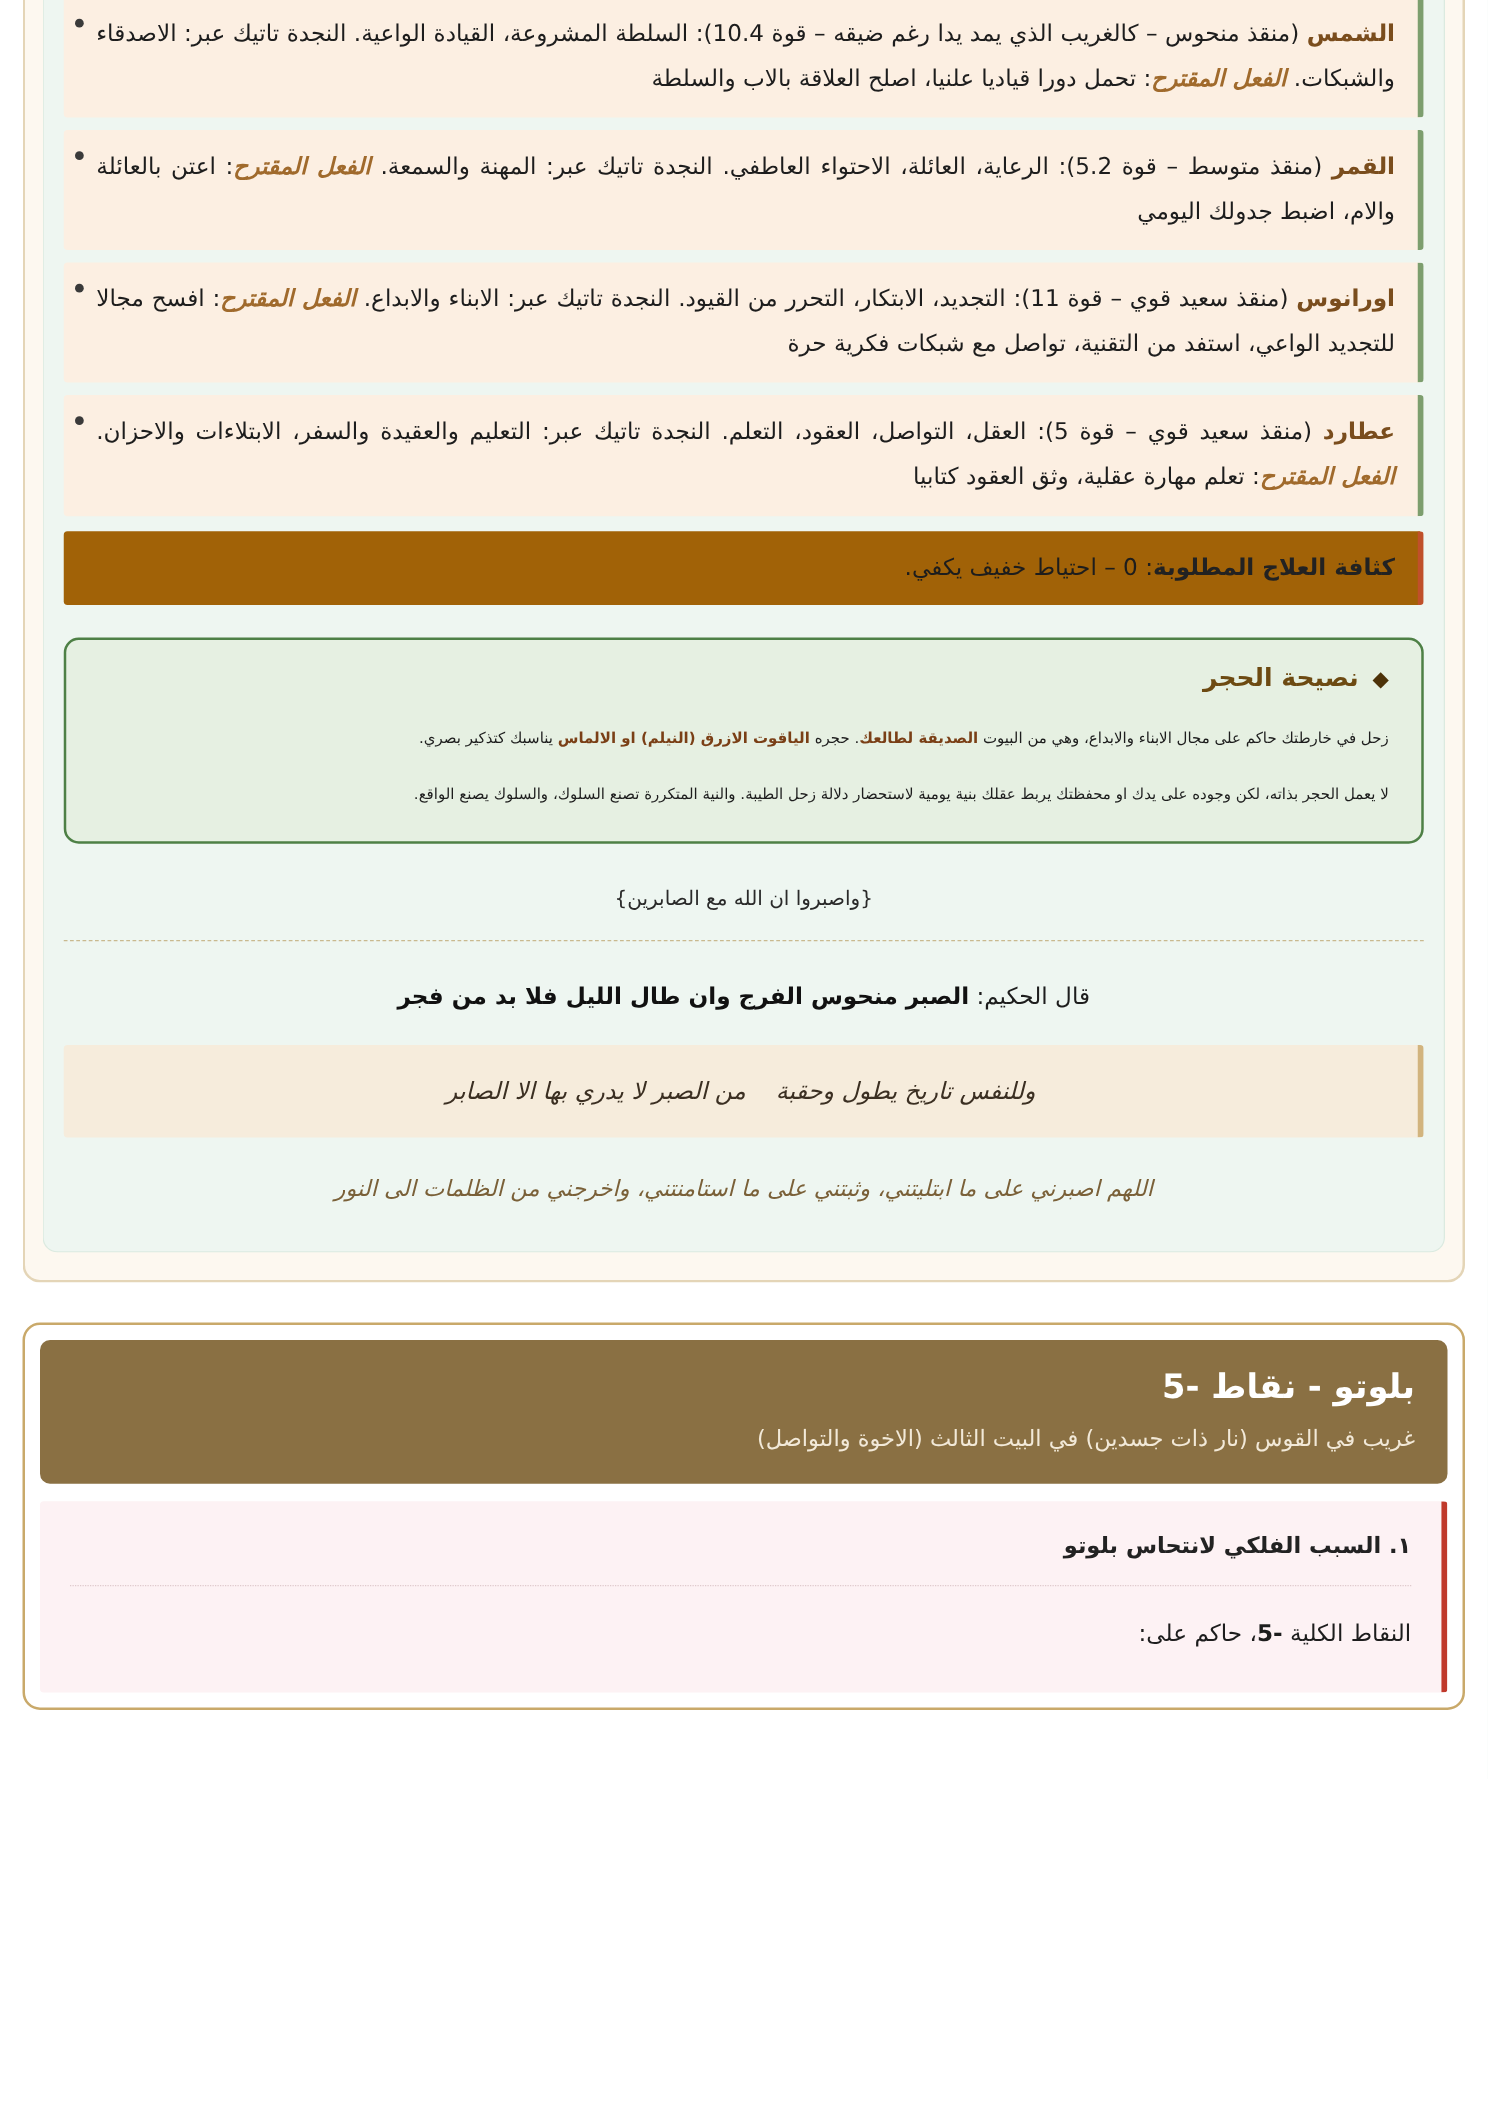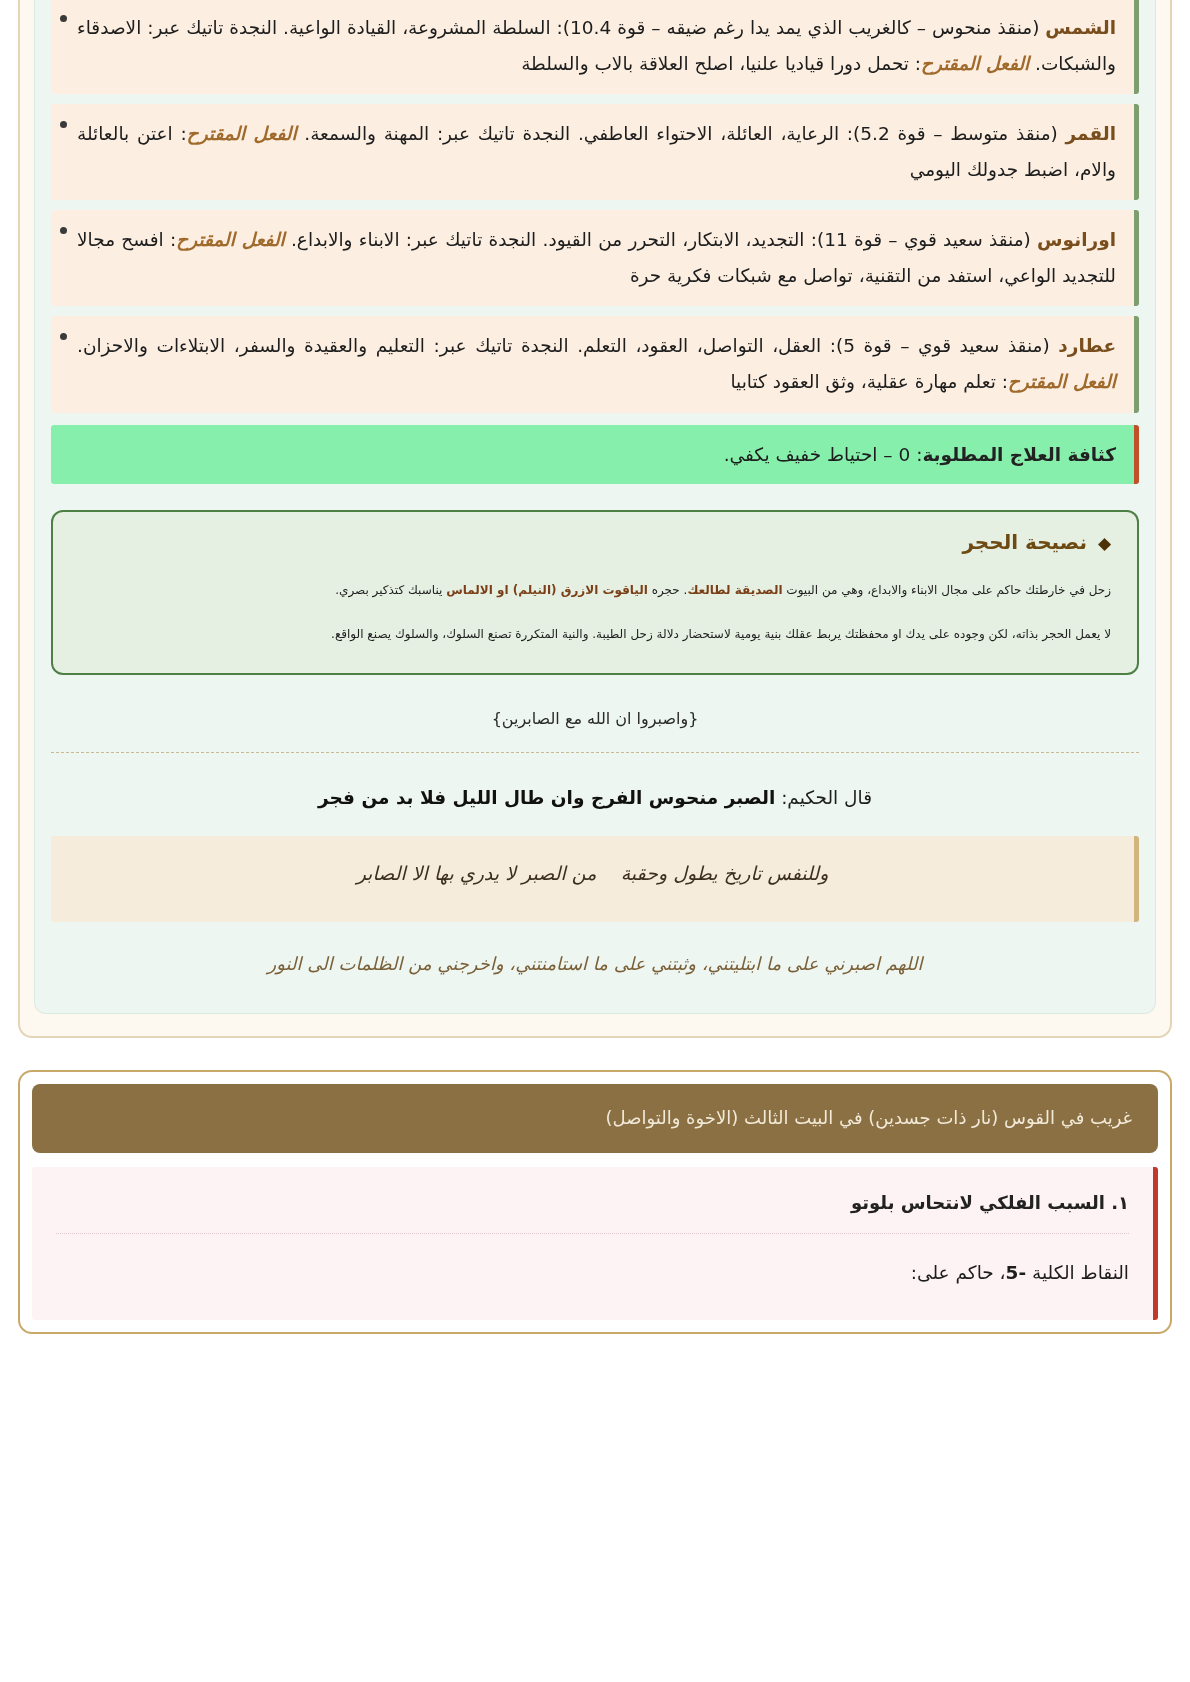--- a/index.html
+++ b/index.html
@@ -73,21 +73,21 @@
   }
   .paren { color: #1d1d1d; }
   .act-label {
     font-style: italic;
     font-weight: bold;
     color: #a06a2c;
   }
 
   
   .dose-line {
-    background: #86efac;
+    background: #a16207;
     border-right: 5px solid #c0502a;
     border-radius: 3px;
     padding: 13px 18px 13px 18px;
     margin: 12px 0 0 0;
     font-size: 18.5px;
     color: #1d1d1d;
     line-height: 1.8;
   }
   .dose-line b { font-weight: bold; color: #222; }
 
@@ -144,21 +144,21 @@
     margin: 0 0 22px 0;
     line-height: 1.8;
   }
   .hakeem-line b { font-weight: bold; color: #111; }
 
   
   .poem-box {
     background: #f6ecdc;
     border-right: 5px solid #d2b47e;
     border-radius: 3px;
-    padding: 20px 24px 32px 24px;
+    padding: 20px 24px 20px 24px;
     margin: 0 0 26px 0;
   }
   .poem-line {
     font-size: 19px;
     font-style: italic;
     color: #3b2f22;
     text-align: center;
     line-height: 1.8;
     white-space: pre;
   }
@@ -287,20 +287,21 @@
       <div class="poem-line">وللنفس تاريخ يطول وحقبة    من الصبر لا يدري بها الا الصابر</div>
     </div>
 
     <div class="dua-line">اللهم اصبرني على ما ابتليتني، وثبتني على ما استامنتني، واخرجني من الظلمات الى النور</div>
 
   </div>
 </div>
 
 <div class="pluto-card">
   <div class="pluto-header">
+    <div class="pluto-title">بلوتو - نقاط -5</div>
     <div class="pluto-sub">غريب في القوس (نار ذات جسدين) في البيت الثالث (الاخوة والتواصل)</div>
   </div>
 
   <div class="pluto-body">
     <div class="pluto-h3">١. السبب الفلكي لانتحاس بلوتو</div>
     <hr class="thin-dot-div">
     <div class="pluto-text"><span>النقاط الكلية </span><b>-5</b><span>، حاكم على:</span></div>
   </div>
 </div>
 

